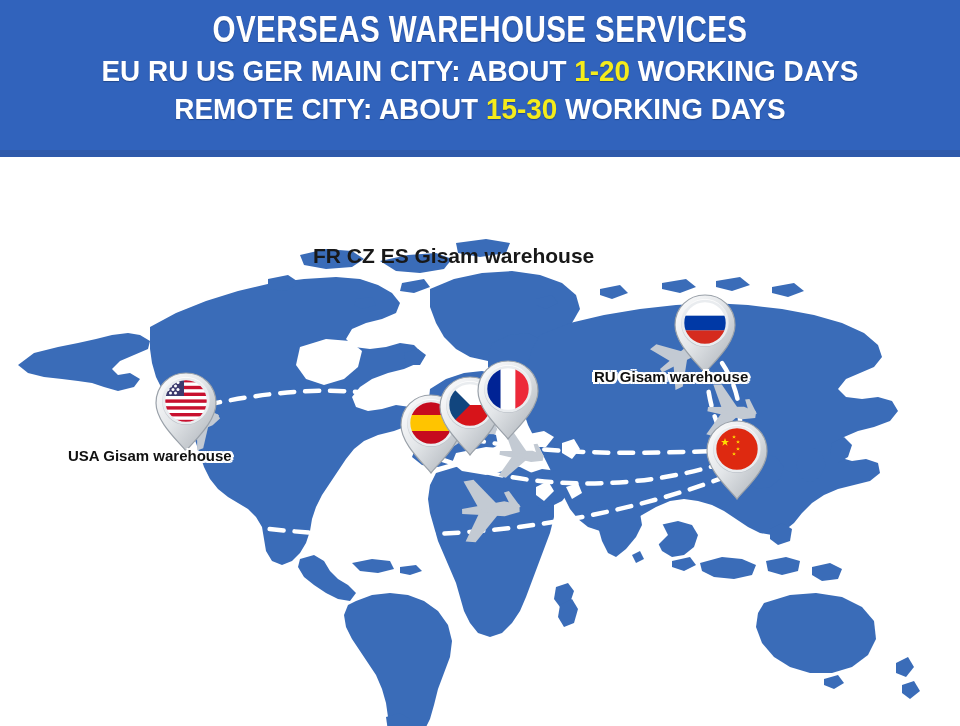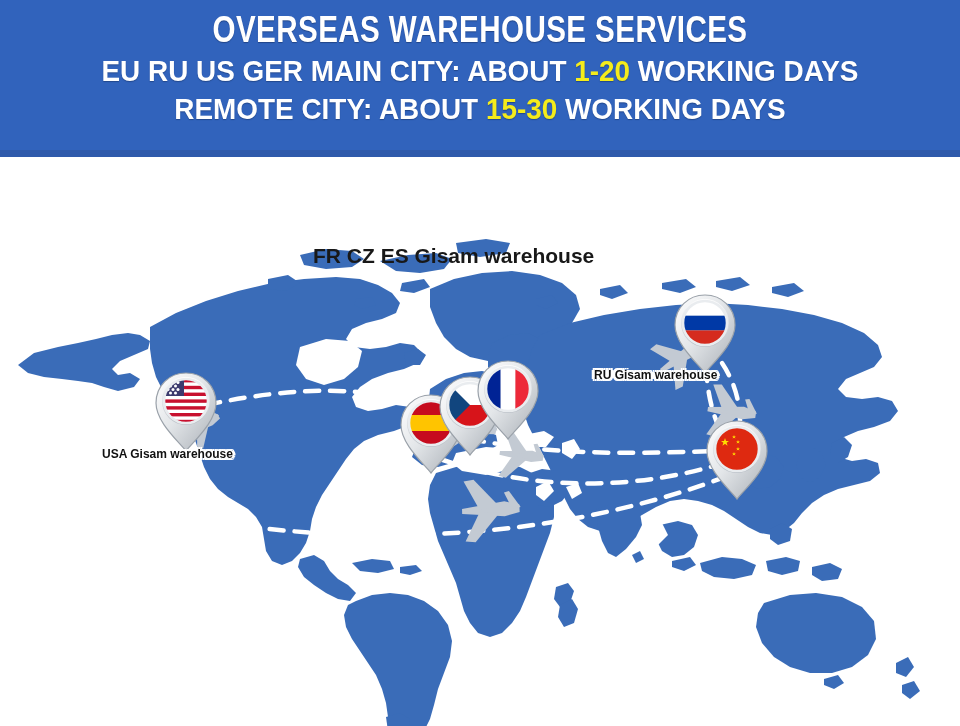--- a/index.html
+++ b/index.html
@@ -87,31 +87,31 @@
     font-weight: bold;
     font-size: 21px;
     line-height: 31px;
     white-space: nowrap;
     margin-top: 40px;
   }
   .map-label {
     position: absolute;
     color: #111111;
     font-weight: bold;
-    font-size: 12px;
+    font-size: 15px;
     white-space: nowrap;
     text-shadow:
       -2px  0   0 #ffffff,  2px  0   0 #ffffff,
        0   -2px 0 #ffffff,  0    2px 0 #ffffff,
       -2px -2px 0 #ffffff,  2px -2px 0 #ffffff,
       -2px  2px 0 #ffffff,  2px  2px 0 #ffffff,
       -3px  0   0 #ffffff,  3px  0   0 #ffffff;
     text-align: right;
   }
-  #label-usa { left: 102px; top: 290px; }
+  #label-usa { left: 68px; top: 290px; }
   #label-ru  { left: 594px; top: 211px; }
 </style>
 </head>
 <body>
 
 <div id="page">
 
   <div id="banner">
     <div class="hl-title">OVERSEAS WAREHOUSE SERVICES</div>
     <div class="hl-line"><span>EU RU US GER  MAIN CITY: ABOUT </span><span class="hl-yellow">1-20</span><span> WORKING DAYS</span></div>

